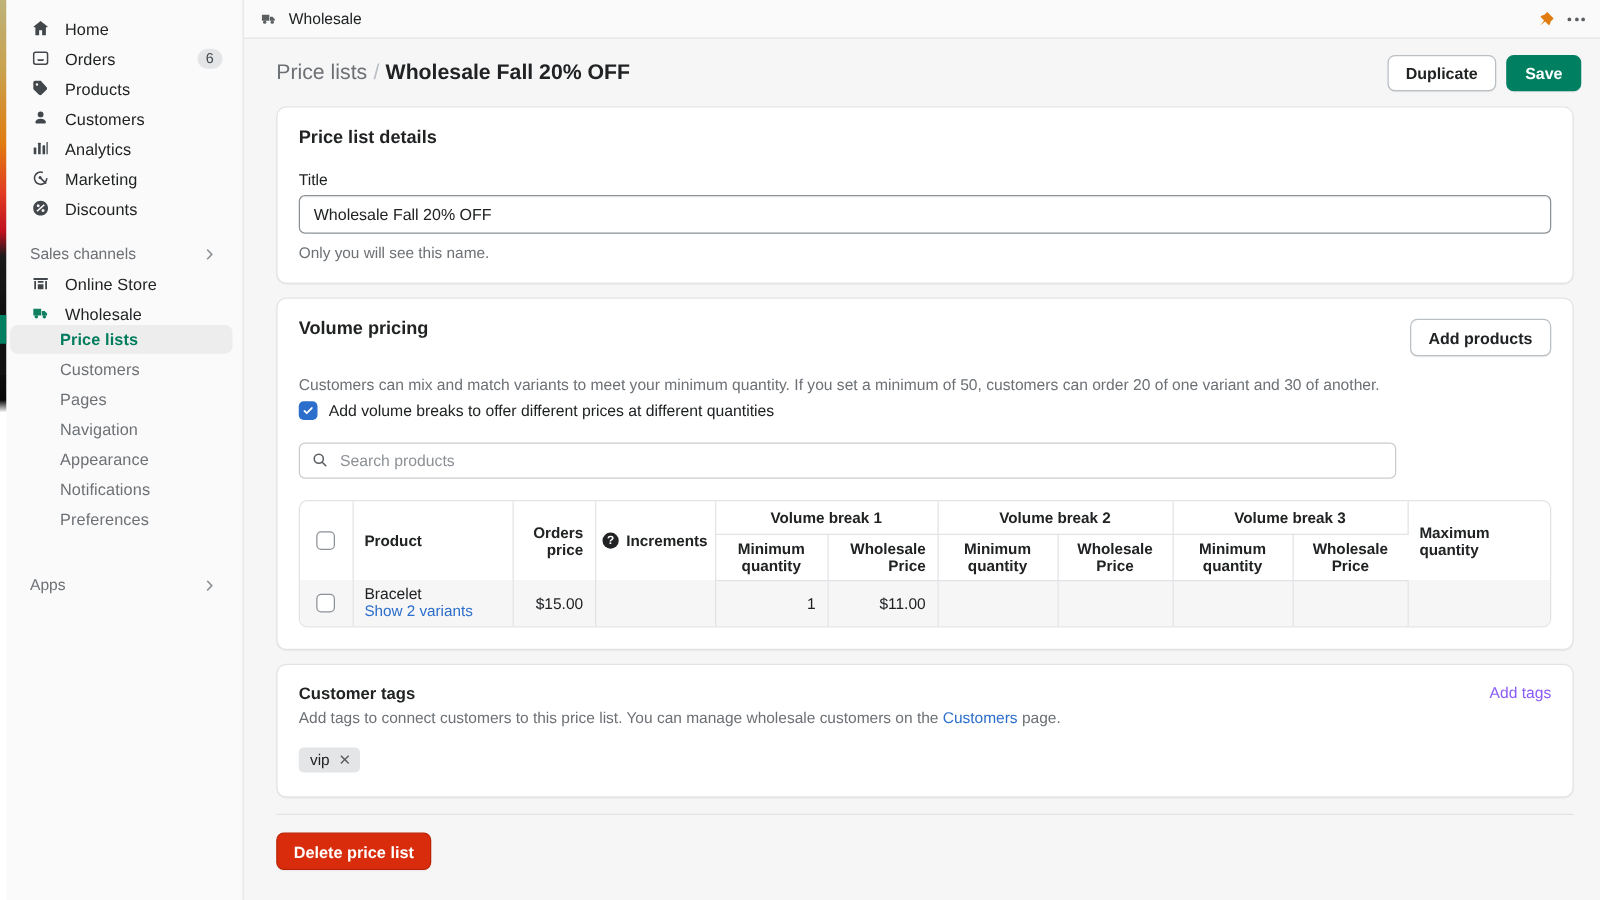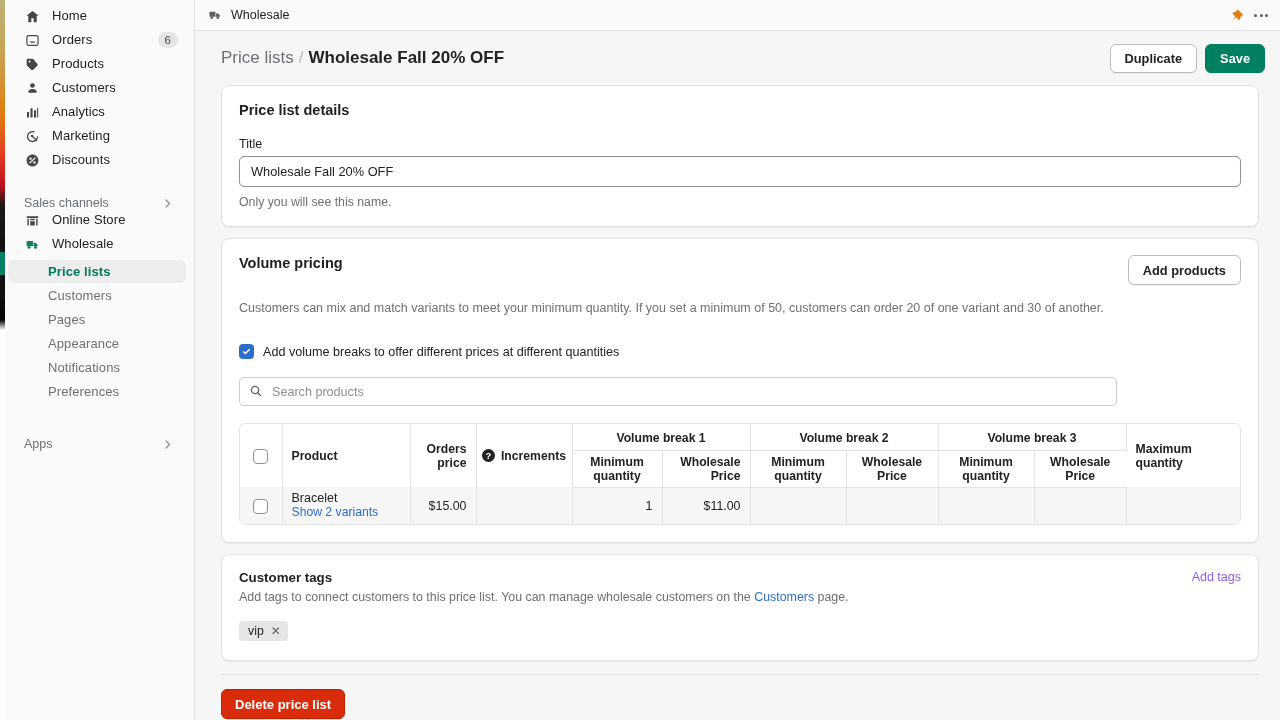--- a/index.html
+++ b/index.html
@@ -24,21 +24,21 @@
     background: #008060; z-index: 41;
   }
 
   
   .sidebar {
     width: 195px; height: 720px; background: #fafafa;
     border-right: 1px solid #e1e3e5; flex: 0 0 195px;
     padding-top: 8px; position: relative; z-index: 10;
   }
   .nav-item {
-    display: flex; align-items: flex-start; height: 23px;
+    display: flex; align-items: flex-end; height: 23px;
     padding: 0 8px 0 16px; margin: 0 8px 1px 8px;
     border-radius: 6px; cursor: pointer; position: relative;
   }
   .nav-item .ico {
     width: 17px; height: 17px; margin-right: 11px;
     display: flex; align-items: center; justify-content: center;
     flex: 0 0 17px;
   }
   .nav-item .ico svg { display: block; }
   .nav-label { font-size: 13px; color: #202223; letter-spacing: .1px; white-space: nowrap; }
@@ -111,21 +111,21 @@
     background: #fff; font-family: inherit; font-size: 12.8px; color: #202223;
     padding: 0 11px; outline: none;
     box-shadow: inset 0 1px 0 rgba(0,0,0,.04);
   }
   .help-text { font-size: 12.3px; color: #6d7175; margin-top: 8px; }
 
   
   #volume-card { margin-top: 11px; padding: 16px 17px 17px 17px; }
   .vp-head { display: flex; align-items: flex-start; }
   .vp-desc { font-size: 12.5px; color: #6d7175; margin-top: 14px; line-height: 1.45; }
-  .chk-row { display: flex; align-items: center; margin-top: 27px; }
+  .chk-row { display: flex; align-items: center; margin-top: 4px; }
   .chkbox {
     width: 15px; height: 15px; border-radius: 4px; background: #2c6ecb;
     display: flex; align-items: center; justify-content: center; flex: 0 0 15px;
     cursor: pointer;
   }
   .chkbox svg { display:block; }
   .chk-label { font-size: 12.6px; color: #202223; margin-left: 9px; }
 
   .search-wrap { margin-top: 18px; position: relative; width: 878px; }
   .search-input {
@@ -298,20 +298,23 @@
     </div>
 
     <div class="nav-sub active">
       <span>Price lists</span>
     </div>
     <div class="nav-sub">
       <span>Customers</span>
     </div>
     <div class="nav-sub">
       <span>Pages</span>
+    </div>
+    <div class="nav-sub">
+      <span>Navigation</span>
     </div>
     <div class="nav-sub">
       <span>Appearance</span>
     </div>
     <div class="nav-sub">
       <span>Notifications</span>
     </div>
     <div class="nav-sub">
       <span>Preferences</span>
     </div>

